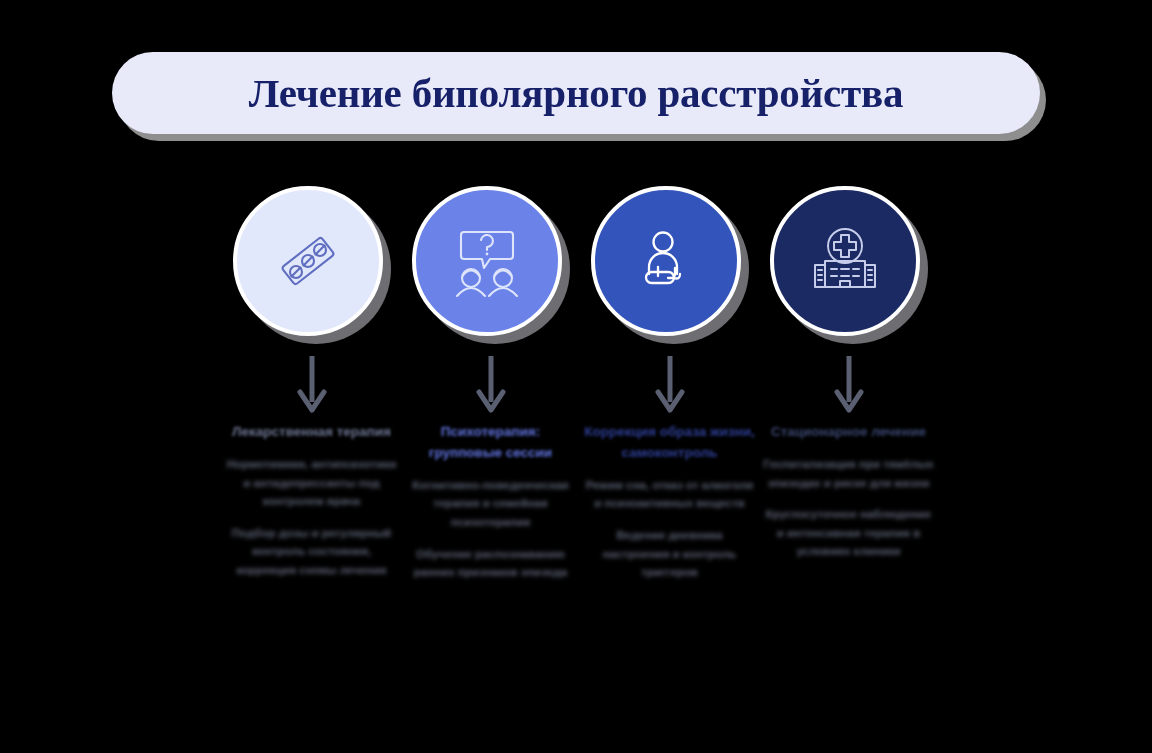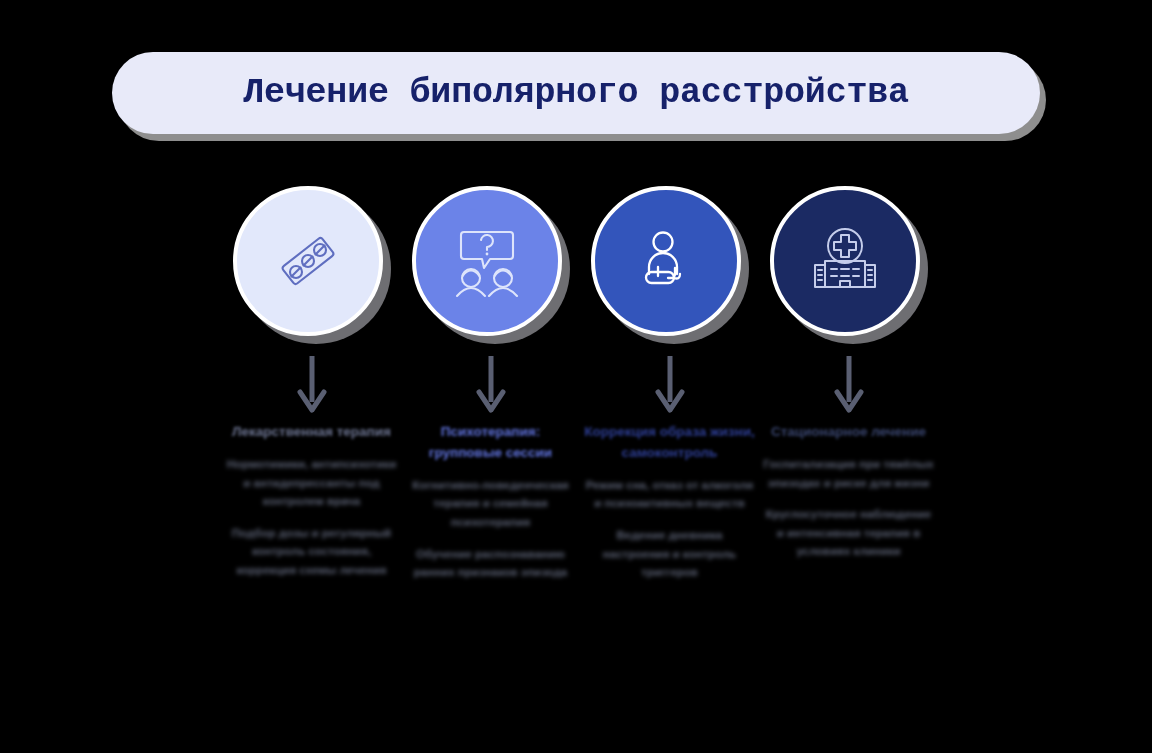--- a/index.html
+++ b/index.html
@@ -30,25 +30,25 @@
     left:0; top:0;
     width:100%; height:100%;
     background:#e8eaf9;
     border-radius:41px;
     display:flex;
     align-items:center;
     justify-content:center;
   }
   .title-text{
     color:#16216a;
-    font-size:35px;
+    font-size:41px;
     font-weight:bold;
     letter-spacing:-0.2px;
     white-space:nowrap;
-    font-family:Liberation Mono, monospace;
+    font-family:Liberation Serif, serif;
   }
 
   
   .cols{
     position:absolute;
     left:222px; top:186px;
     width:716px;
   }
   .col{
     position:absolute;

